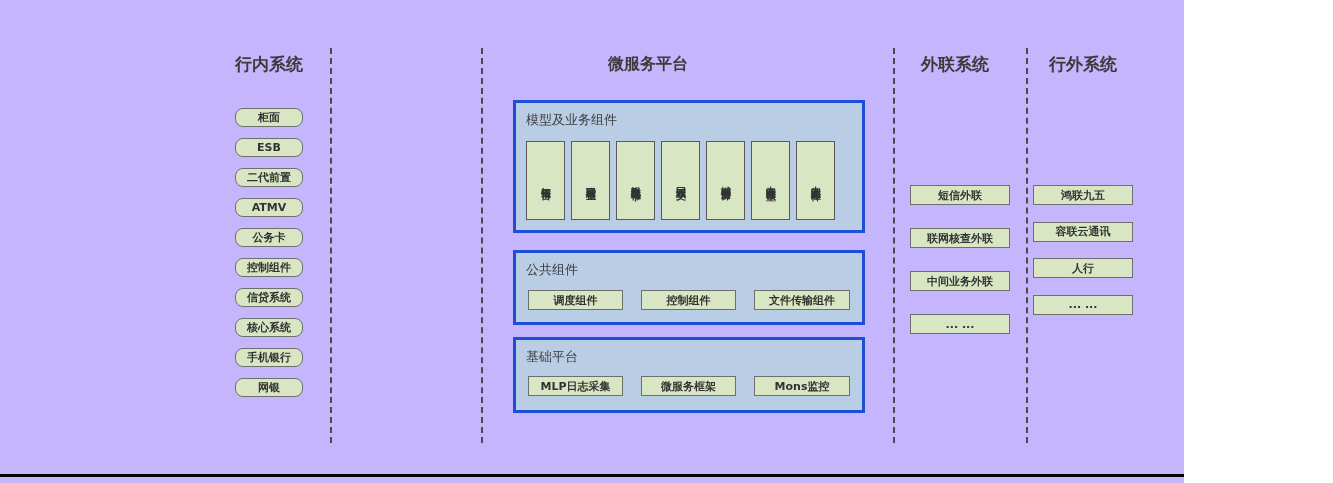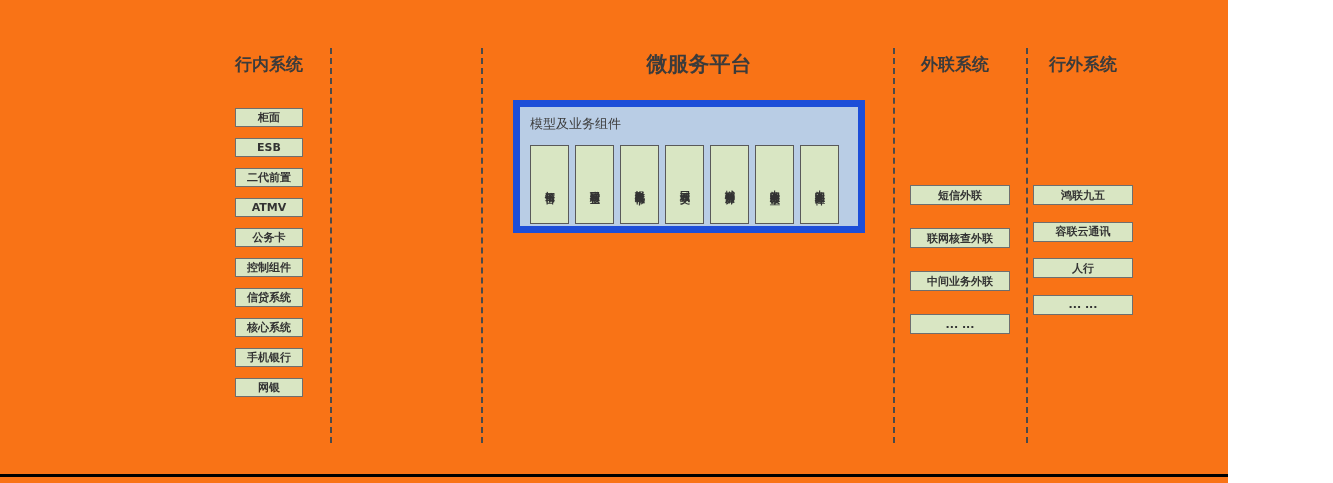--- a/index.html
+++ b/index.html
@@ -1,38 +1,38 @@
 <!DOCTYPE html>
 <html><head>
 <meta charset="utf-8">
 <style>
   html,body{margin:0;padding:0;background:#fff;}
   body{font-family:"DejaVu Sans","Liberation Sans",sans-serif;color:#333;}
-  #canvas{position:relative;width:1184px;height:483px;background:#f97316;overflow:hidden;padding-left:44px;}
+  #canvas{position:relative;width:1184px;height:483px;background:#c4b5fd;overflow:hidden;}
 
   .col-header{position:absolute;top:53px;transform:translateX(-50%);
     font-size:17px;font-weight:bold;color:#3b3b3b;white-space:nowrap;line-height:22px;}
 
   .vdash{position:absolute;top:48px;height:395px;width:0;
     border-left:2px dashed #4a4a4a;}
 
   .boxcol{position:absolute;display:flex;flex-direction:column;}
   .gbox{background:#d9e6c3;border:1px solid #6e6e6e;color:#333;
     font-weight:bold;font-size:11px;display:flex;align-items:center;justify-content:center;
     box-sizing:border-box;white-space:nowrap;}
-  .col-narrow .gbox{width:68px;height:19px;}
+  .col-narrow .gbox{width:68px;height:19px;border-radius:8px;}
   .col-wide .gbox{width:110px;height:19px;}
   .col-right .gbox{width:100px;height:20px;}
   .col1{left:235px;top:108px;gap:11px;}
   .col2{left:353px;top:108px;gap:11px;}
   .col4{left:910px;top:185px;gap:23px;}
   .col5{left:1033px;top:185px;gap:16.5px;justify-content:center;}
 
   .panel{position:absolute;left:513px;width:352px;background:#b9cde5;
-    border:7px solid #1d4ed8;box-sizing:border-box;}
+    border:3px solid #1d4ed8;box-sizing:border-box;}
   .panel-label{position:absolute;left:10px;top:8px;font-size:13px;color:#3d3d3d;}
   .panel1{top:100px;height:133px;}
   .panel2{top:250px;height:75px;}
   .panel3{top:337px;height:76px;}
 
   .vrow{position:absolute;left:10px;top:38px;display:flex;gap:6px;}
   .vbox{width:39px;height:79px;background:#d9e6c3;border:1px solid #595959;
     box-sizing:border-box;display:flex;align-items:center;justify-content:center;
     writing-mode:vertical-rl;text-orientation:upright;
     font-size:10px;font-weight:bold;letter-spacing:1px;color:#333;}
@@ -43,21 +43,21 @@
   .hrow .gbox{width:95px;height:20px;}
 
   .bottom-line{position:absolute;left:0;top:474px;width:1333px;height:3px;background:#000;}
 </style>
 </head>
 <body>
 
 <div id="canvas">
 
   <div class="col-header" style="left:269px">行内系统</div>
-  <div class="col-header" style="left:699px;font-size:21px">微服务平台</div>
+  <div class="col-header" style="left:648px;font-size:16px">微服务平台</div>
   <div class="col-header" style="left:955px">外联系统</div>
   <div class="col-header" style="left:1083px">行外系统</div>
 
   <div class="vdash" style="left:330px"></div>
   <div class="vdash" style="left:481px"></div>
   <div class="vdash" style="left:893px"></div>
   <div class="vdash" style="left:1026px"></div>
 
   <div class="boxcol col-narrow col1">
     <div class="gbox">柜面</div>
@@ -79,21 +79,37 @@
       <div class="vbox">短信平台</div>
       <div class="vbox">联网核查</div>
       <div class="vbox">银联及银行卡</div>
       <div class="vbox">同城票交</div>
       <div class="vbox">城商行清算</div>
       <div class="vbox">中间业务模型</div>
       <div class="vbox">中间业务组件</div>
     </div>
   </div>
 
+  <div class="panel panel2">
+    <div class="panel-label">公共组件</div>
+    <div class="hrow">
+      <div class="gbox">调度组件</div>
+      <div class="gbox">控制组件</div>
+      <div class="gbox" style="width:96px">文件传输组件</div>
+    </div>
+  </div>
 
+  <div class="panel panel3">
+    <div class="panel-label">基础平台</div>
+    <div class="hrow">
+      <div class="gbox">MLP日志采集</div>
+      <div class="gbox">微服务框架</div>
+      <div class="gbox" style="width:96px">Mons监控</div>
+    </div>
+  </div>
 
   <div class="boxcol col-right col4">
     <div class="gbox">短信外联</div>
     <div class="gbox">联网核查外联</div>
     <div class="gbox">中间业务外联</div>
     <div class="gbox">... ...</div>
   </div>
 
   <div class="boxcol col-right col5">
     <div class="gbox">鸿联九五</div>

